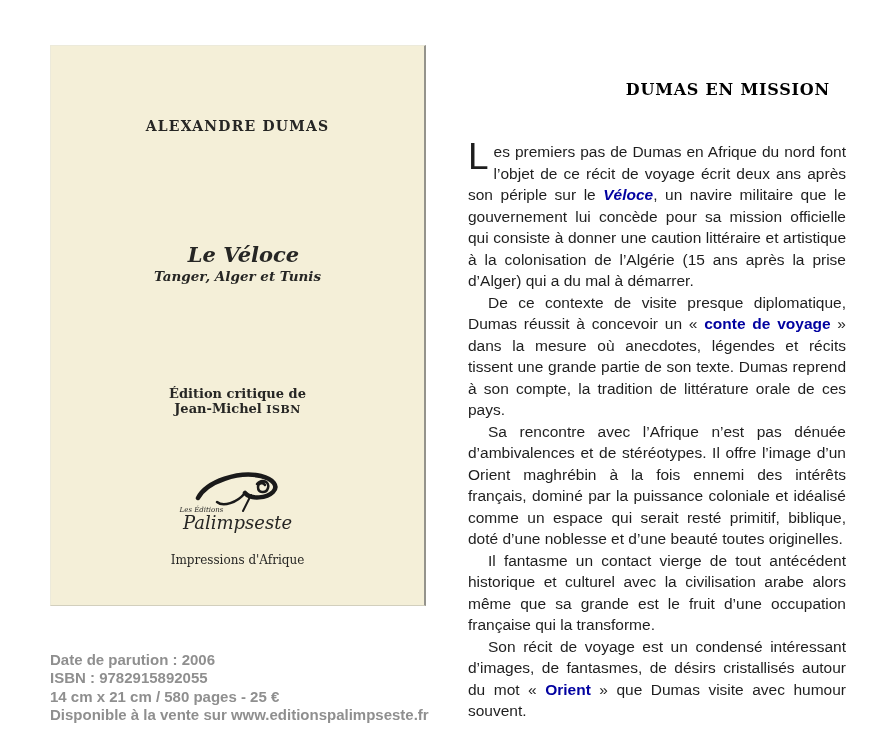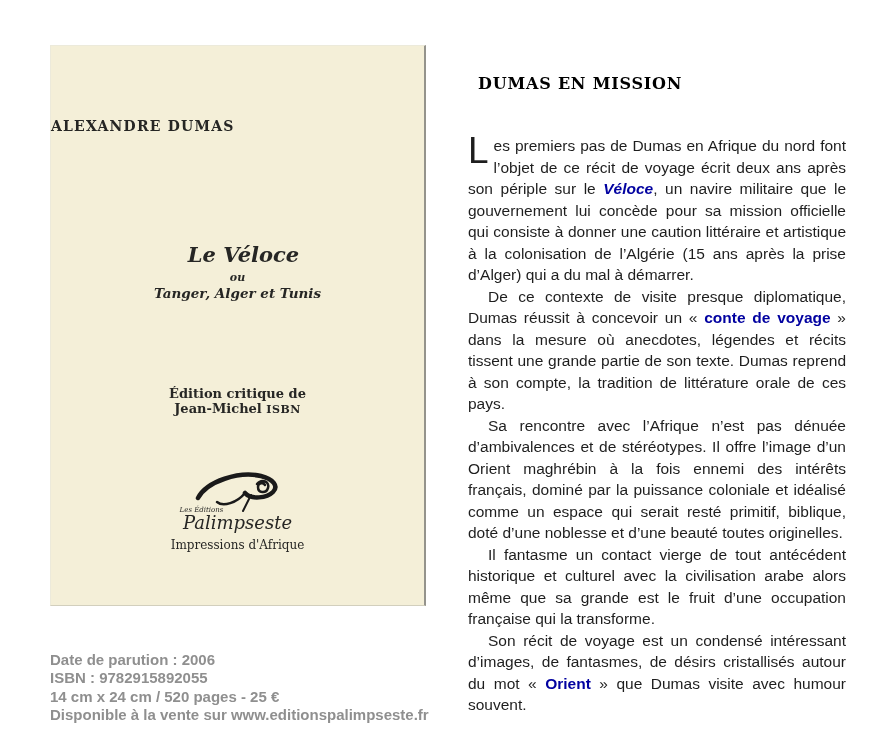--- a/index.html
+++ b/index.html
@@ -10,42 +10,42 @@
 
   
   .cover {
     position:absolute; left:50px; top:45px; width:376px; height:561px;
     background:#f4efd8; box-sizing:border-box;
     border-right:2px solid #94938c; border-bottom:1px solid #d2cfbd;
     border-top:1px solid #eceadb; border-left:1px solid #eceadb;
     font-family:"DejaVu Serif", serif; color:#262624;
   }
   .cover-author {
-    position:absolute; top:72px; left:0; width:100%; text-align:left;
+    position:absolute; top:72px; left:0; width:100%; text-align:center;
     font-weight:bold; font-size:14px; letter-spacing:1.2px;
   }
   .cover-title-group { position:absolute; top:196px; left:0; width:100%; text-align:center; }
   .cover-title { font-size:21px; font-weight:bold; font-style:italic;margin-left:12px; }
   .cover-ou { font-size:11px; font-weight:bold; font-style:italic; margin-top:4px; }
   .cover-subtitle { font-size:13.5px; font-weight:bold; font-style:italic; margin-top:1px; }
   .cover-edition {
     position:absolute; top:340px; left:0; width:100%; text-align:center;
     font-weight:bold; font-size:13px; line-height:15px;
   }
   .caps-small { font-size:11px; letter-spacing:0.5px; }
   .cover-logo { position:absolute; top:421px; left:0; width:100%; text-align:center; }
   .logo-svg { display:block; margin:0 auto; }
   .pub-prefix { font-size:7px; font-style:italic; margin:-7px 0 0 -72px; }
   .pub-name { font-size:18px; font-style:italic; margin-top:-2px; }
-  .pub-tagline { font-size:12px; margin-top:5px; }
+  .pub-tagline { font-size:12px; margin-top:20px; }
 
   
   .article { position:absolute; left:468px; top:64px; width:378px; }
   .article-title {
-    margin:10px; text-align:left; font-family:"DejaVu Serif", serif;
+    margin:16px; text-align:right; font-family:"DejaVu Serif", serif;
     font-size:16px; font-weight:bold; letter-spacing:0.8px; color:#000000;
   }
   .article-body {
     margin-top:42px; text-align:justify; font-size:15.5px;
     line-height:21.5px; color:#1e1e1e;
   }
   .article-body p { margin:0; text-indent:20px; }
   .article-body p.first { text-indent:0; }
   .dropcap {
     float:left; font-size:37px; line-height:28px; padding:2px 5px 0 0;
@@ -63,21 +63,20 @@
 </head>
 <body>
 
 <div class="page">
 
   <div class="cover">
     <div class="cover-author">ALEXANDRE DUMAS</div>
 
     <div class="cover-title-group">
       <div class="cover-title">Le Véloce</div>
-      <div class="cover-ou">ou</div>
       <div class="cover-subtitle">Tanger, Alger et Tunis</div>
     </div>
 
     <div class="cover-edition">
       <div>Édition critique de</div>
       <div><span>Jean-Michel</span> <span class="caps-small">ISBN</span></div>
     </div>
 
     <div class="cover-logo">
       <svg class="logo-svg" width="86" height="46" viewBox="0 0 86 46">
@@ -106,17 +105,17 @@
 
       <p>Il fantasme un contact vierge de tout antécédent historique et culturel avec la civilisation arabe alors même que sa grande est le fruit d’une occupation française qui la transforme.</p>
 
       <p><span>Son récit de voyage est un condensé intéressant d’images, de fantasmes, de désirs cristallisés autour du mot « </span><span class="hl">Orient</span><span> » que Dumas visite avec humour souvent.</span></p>
     </div>
   </div>
 
   <div class="meta">
     <div>Date de parution : 2006</div>
     <div>ISBN : 9782915892055</div>
-    <div>14 cm x 24 cm / 520 pages - 25 €</div>
+    <div>14 cm x 21 cm / 580 pages - 25 €</div>
     <div>Disponible à la vente sur www.editionspalimpseste.fr</div>
   </div>
 
 </div>
 
 </body></html>

